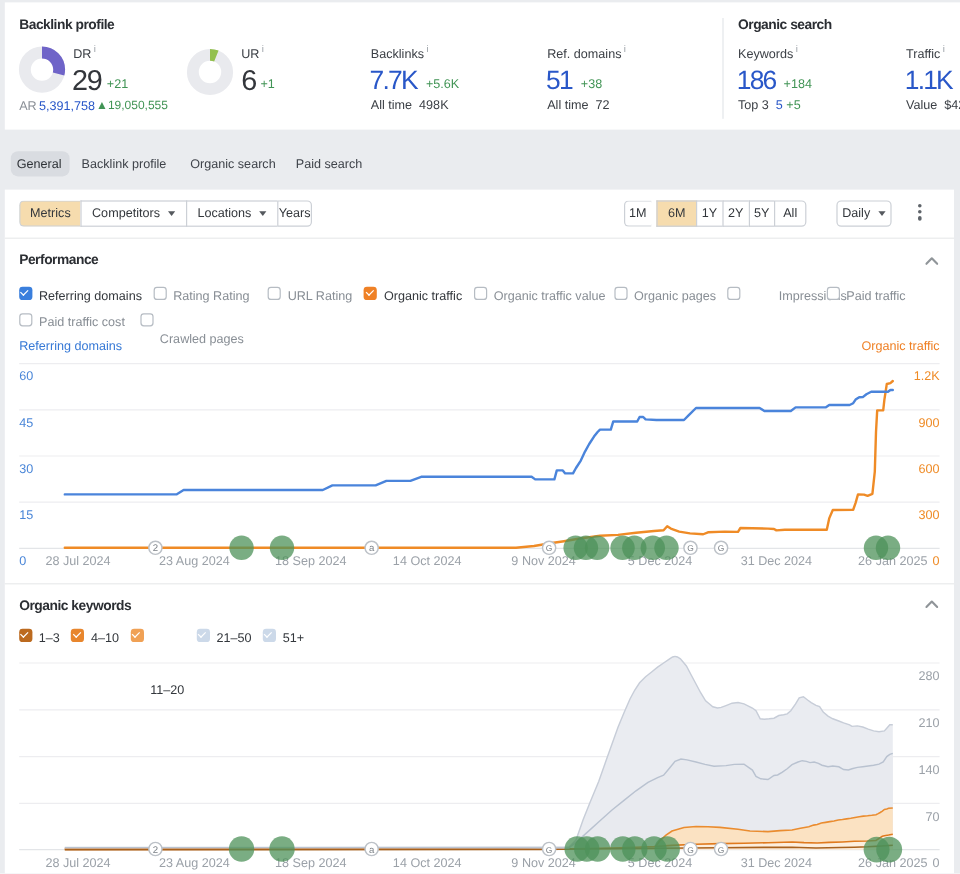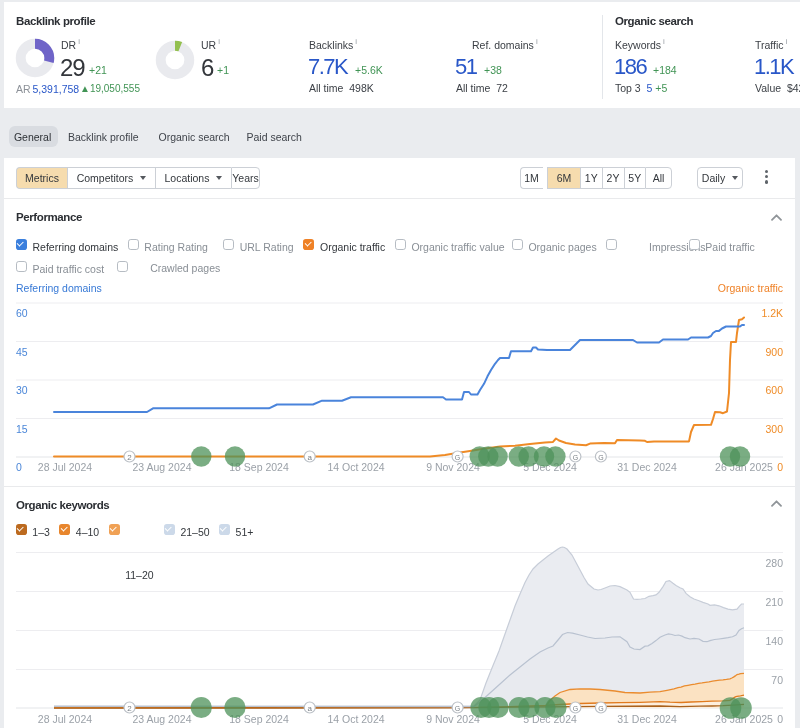--- a/index.html
+++ b/index.html
@@ -54,21 +54,21 @@
   </svg>
   <div class="abs lab" style="left:197px; top:37px;">UR<span class="sup-i">i</span></div>
   <div class="abs bigdark" style="left:197px; top:51.5px;">6</div>
   <div class="abs grn" style="left:213px; top:61.5px;">+1</div>
 
   <div class="abs lab" style="left:305px; top:37px;">Backlinks<span class="sup-i">i</span></div>
   <div class="abs big" style="left:304px; top:51.5px;">7.7K</div>
   <div class="abs grn" style="left:351px; top:61.5px;">+5.6K</div>
   <div class="abs sm" style="left:305px; top:80px;">All time&nbsp; 498K</div>
 
-  <div class="abs lab" style="left:452px; top:37px;margin-left:16px;">Ref. domains<span class="sup-i">i</span></div>
+  <div class="abs lab" style="left:452px; top:37px;">Ref. domains<span class="sup-i">i</span></div>
   <div class="abs big" style="left:451px; top:51.5px;">51</div>
   <div class="abs grn" style="left:480px; top:61.5px;">+38</div>
   <div class="abs sm" style="left:452px; top:80px;">All time&nbsp; 72</div>
 
   <div class="abs" style="left:598px; top:13px; width:1px; height:84px; background:#e3e6ea;"></div>
 
   <div class="abs h13" style="left:611px; top:12.5px;">Organic search</div>
   <div class="abs lab" style="left:611px; top:37px;">Keywords<span class="sup-i">i</span></div>
   <div class="abs big" style="left:610px; top:51.5px;">186</div>
   <div class="abs grn" style="left:649px; top:61.5px;">+184</div>
@@ -131,21 +131,21 @@
 <div class="cb un" style="left:511.7px; top:239px;"></div>
 <div class="cblabel muted" style="left:528.4px; top:240.5px;">Organic pages</div>
 <div class="cb un" style="left:606px; top:239px;"></div>
 <div class="cblabel muted" style="left:649px; top:240.5px;text-align:center;">Impressions</div>
 <div class="cb un" style="left:688.6px; top:239px;"></div>
 <div class="cblabel muted" style="left:705.3px; top:240.5px;">Paid traffic</div>
 
 <div class="cb un" style="left:15.8px; top:261px;"></div>
 <div class="cblabel muted" style="left:32.5px; top:262.5px;">Paid traffic cost</div>
 <div class="cb un" style="left:116.5px; top:261px;"></div>
-<div class="cblabel muted" style="left:133.2px; top:262px;margin-left:17px;">Crawled pages</div>
+<div class="cblabel muted" style="left:133.2px; top:277px;">Crawled pages</div>
 
 <svg class="abs" style="left:0px; top:280px;" width="800" height="200" viewBox="0 280 800 200">
 
   <text x="16" y="292" font-size="10.5" fill="#3779d6">Referring domains</text>
   <text x="783" y="292" font-size="10.5" fill="#ef8126" text-anchor="end">Organic traffic</text>
 
   <g stroke="#ededf0" stroke-width="1">
     <line x1="16" y1="303" x2="783" y2="303"></line>
     <line x1="16" y1="341.5" x2="783" y2="341.5"></line>
     <line x1="16" y1="380" x2="783" y2="380"></line>

